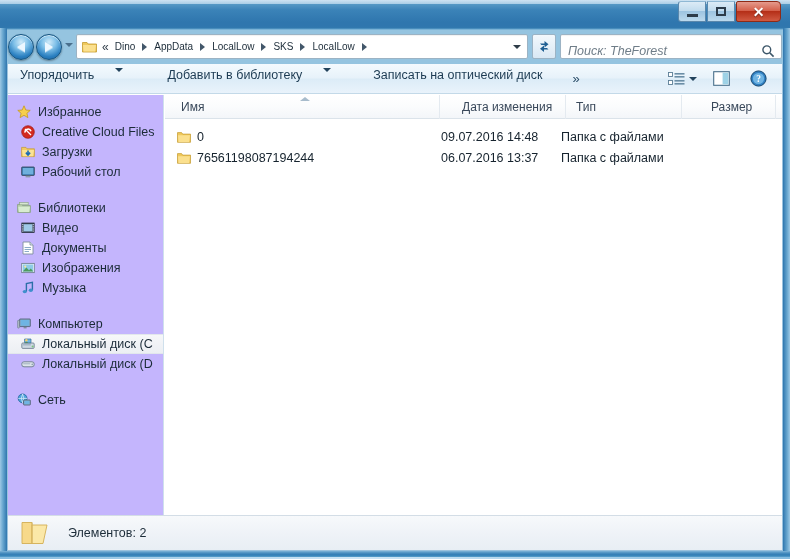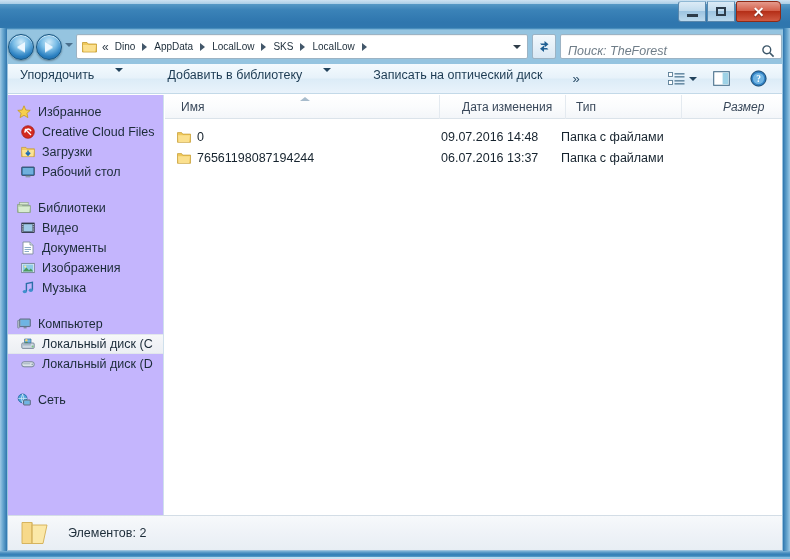--- a/index.html
+++ b/index.html
@@ -557,21 +557,21 @@
           <span>Имя</span>
         </div>
         <div id="sort-indicator"></div>
 
         <div class="col-head" style="left:275px; width:120px;margin-left:6px;">
           <span>Дата изменения</span>
         </div>
         <div class="col-head" style="left:395px; width:122px;">
           <span>Тип</span>
         </div>
-        <div class="col-head" style="left:542px; width:81px;font-style:italic;">
+        <div class="col-head" style="left:530px; width:81px;">
           <span>Размер</span>
         </div>
         <div class="col-head" style="left:598px; width:30px; border-right:none;"></div>
       </div>
 
       <div class="file-row" style="top:32px;">
         <span class="cell-name">
           <span>
             <svg width="14" height="12" viewBox="0 0 14 12">
               <path d="M0.5 1.6 L4.6 1.6 L5.7 3.1 L13.5 3.1 L13.5 11.3 L0.5 11.3 Z" fill="#f0c95c" stroke="#c39a2e" stroke-width="0.7"></path>

